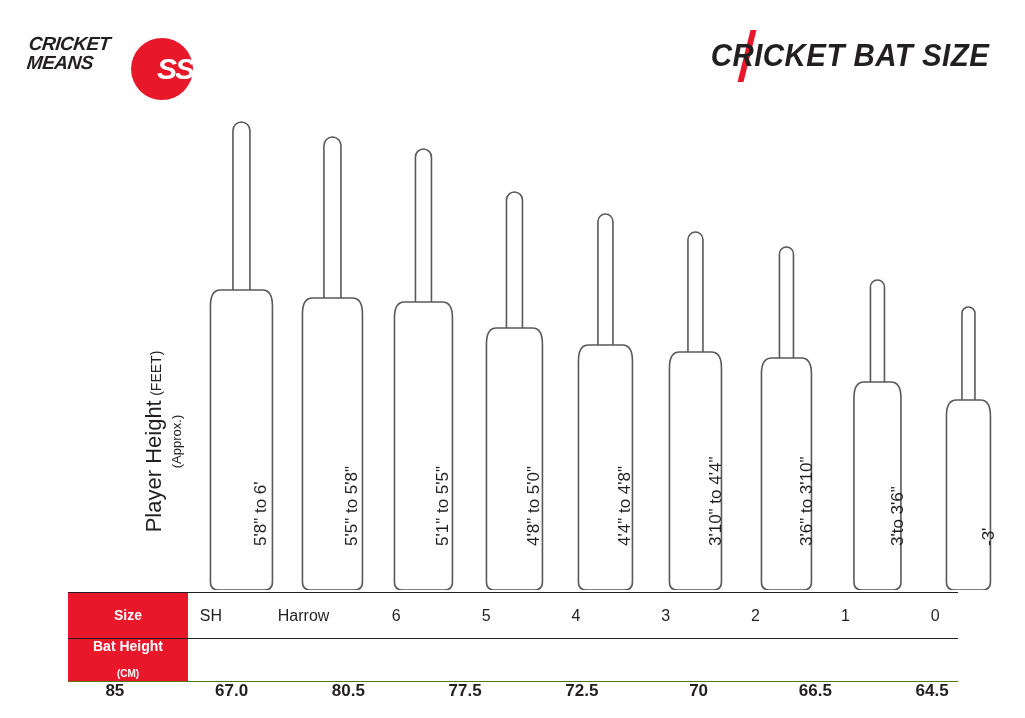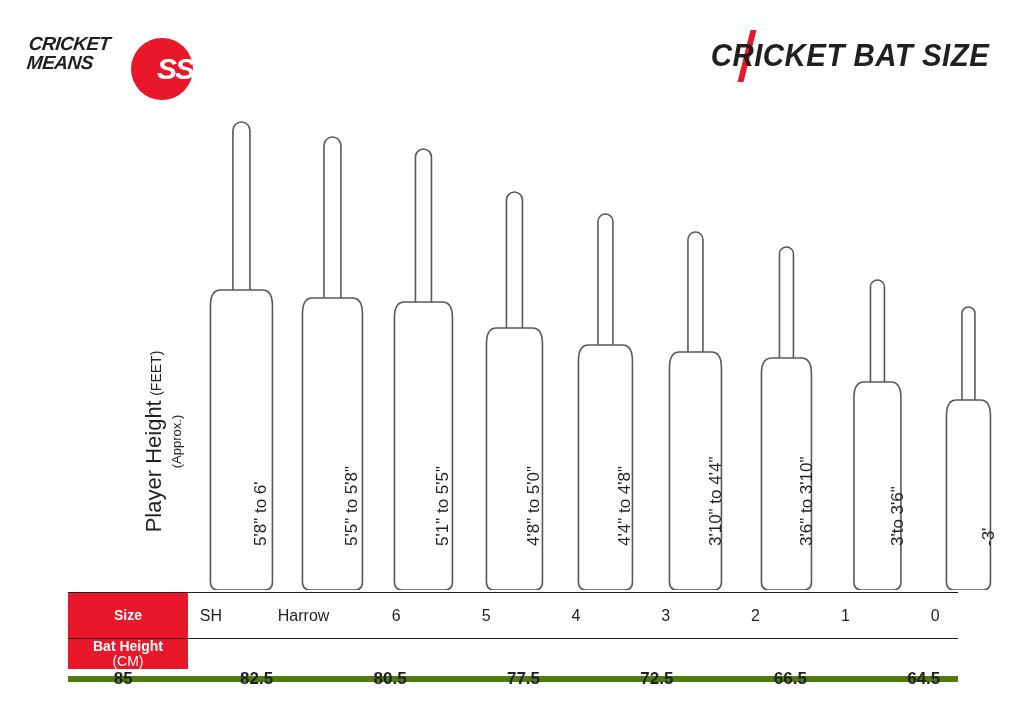--- a/index.html
+++ b/index.html
@@ -138,42 +138,42 @@
   }
 
   
   .table {
     position: absolute;
     left: 68px;
     top: 592px;
     width: 890px;
     height: 90px;
     border-top: 1px solid #231f20;
-    border-bottom: 6px solid #4d7c0f;
+    border-bottom: 1px solid #4d7c0f;
   }
   .trow {
     position: relative;
     height: 45px;
     display: flex;
     align-items: stretch;
   }
   .trow + .trow { border-top: 1px solid #231f20; flex-direction: column; }
   .rowhead {
     width: 120px;
     background: #e8172a;
     color: #ffffff;
     display: flex;
     flex-direction: column;
     align-items: center;
     justify-content: center;
     font-weight: bold;
     font-size: 14px;
     line-height: 15px;
   }
-  .rowhead .sub { font-size: 14px; font-weight: normal; }
+  .rowhead .sub { font-size: 10px; font-weight: bold; margin-top: 12px; }
   .cells {
     flex: 1;
     display: flex;
     gap: 44px;
   }
   .cell {
     flex: 1;
     display: flex;
     align-items: center;
     justify-content: center;
@@ -309,23 +309,24 @@
           <div class="cell">0</div>
         </div>
     </div>
     <div class="trow">
       <div class="rowhead">
         <span>Bat Height</span>
         <span class="sub">(CM)</span>
       </div>
       <div class="cells" id="height-cells">
           <div class="cell bold">85</div>
-          <div class="cell bold">82.5</div>
+          <div class="cell bold">67.0</div>
           <div class="cell bold">80.5</div>
           <div class="cell bold">77.5</div>
           <div class="cell bold">72.5</div>
+          <div class="cell bold">70</div>
           <div class="cell bold">66.5</div>
           <div class="cell bold">64.5</div>
         </div>
     </div>
   </div>
 
 </div>
 
 </body></html>

